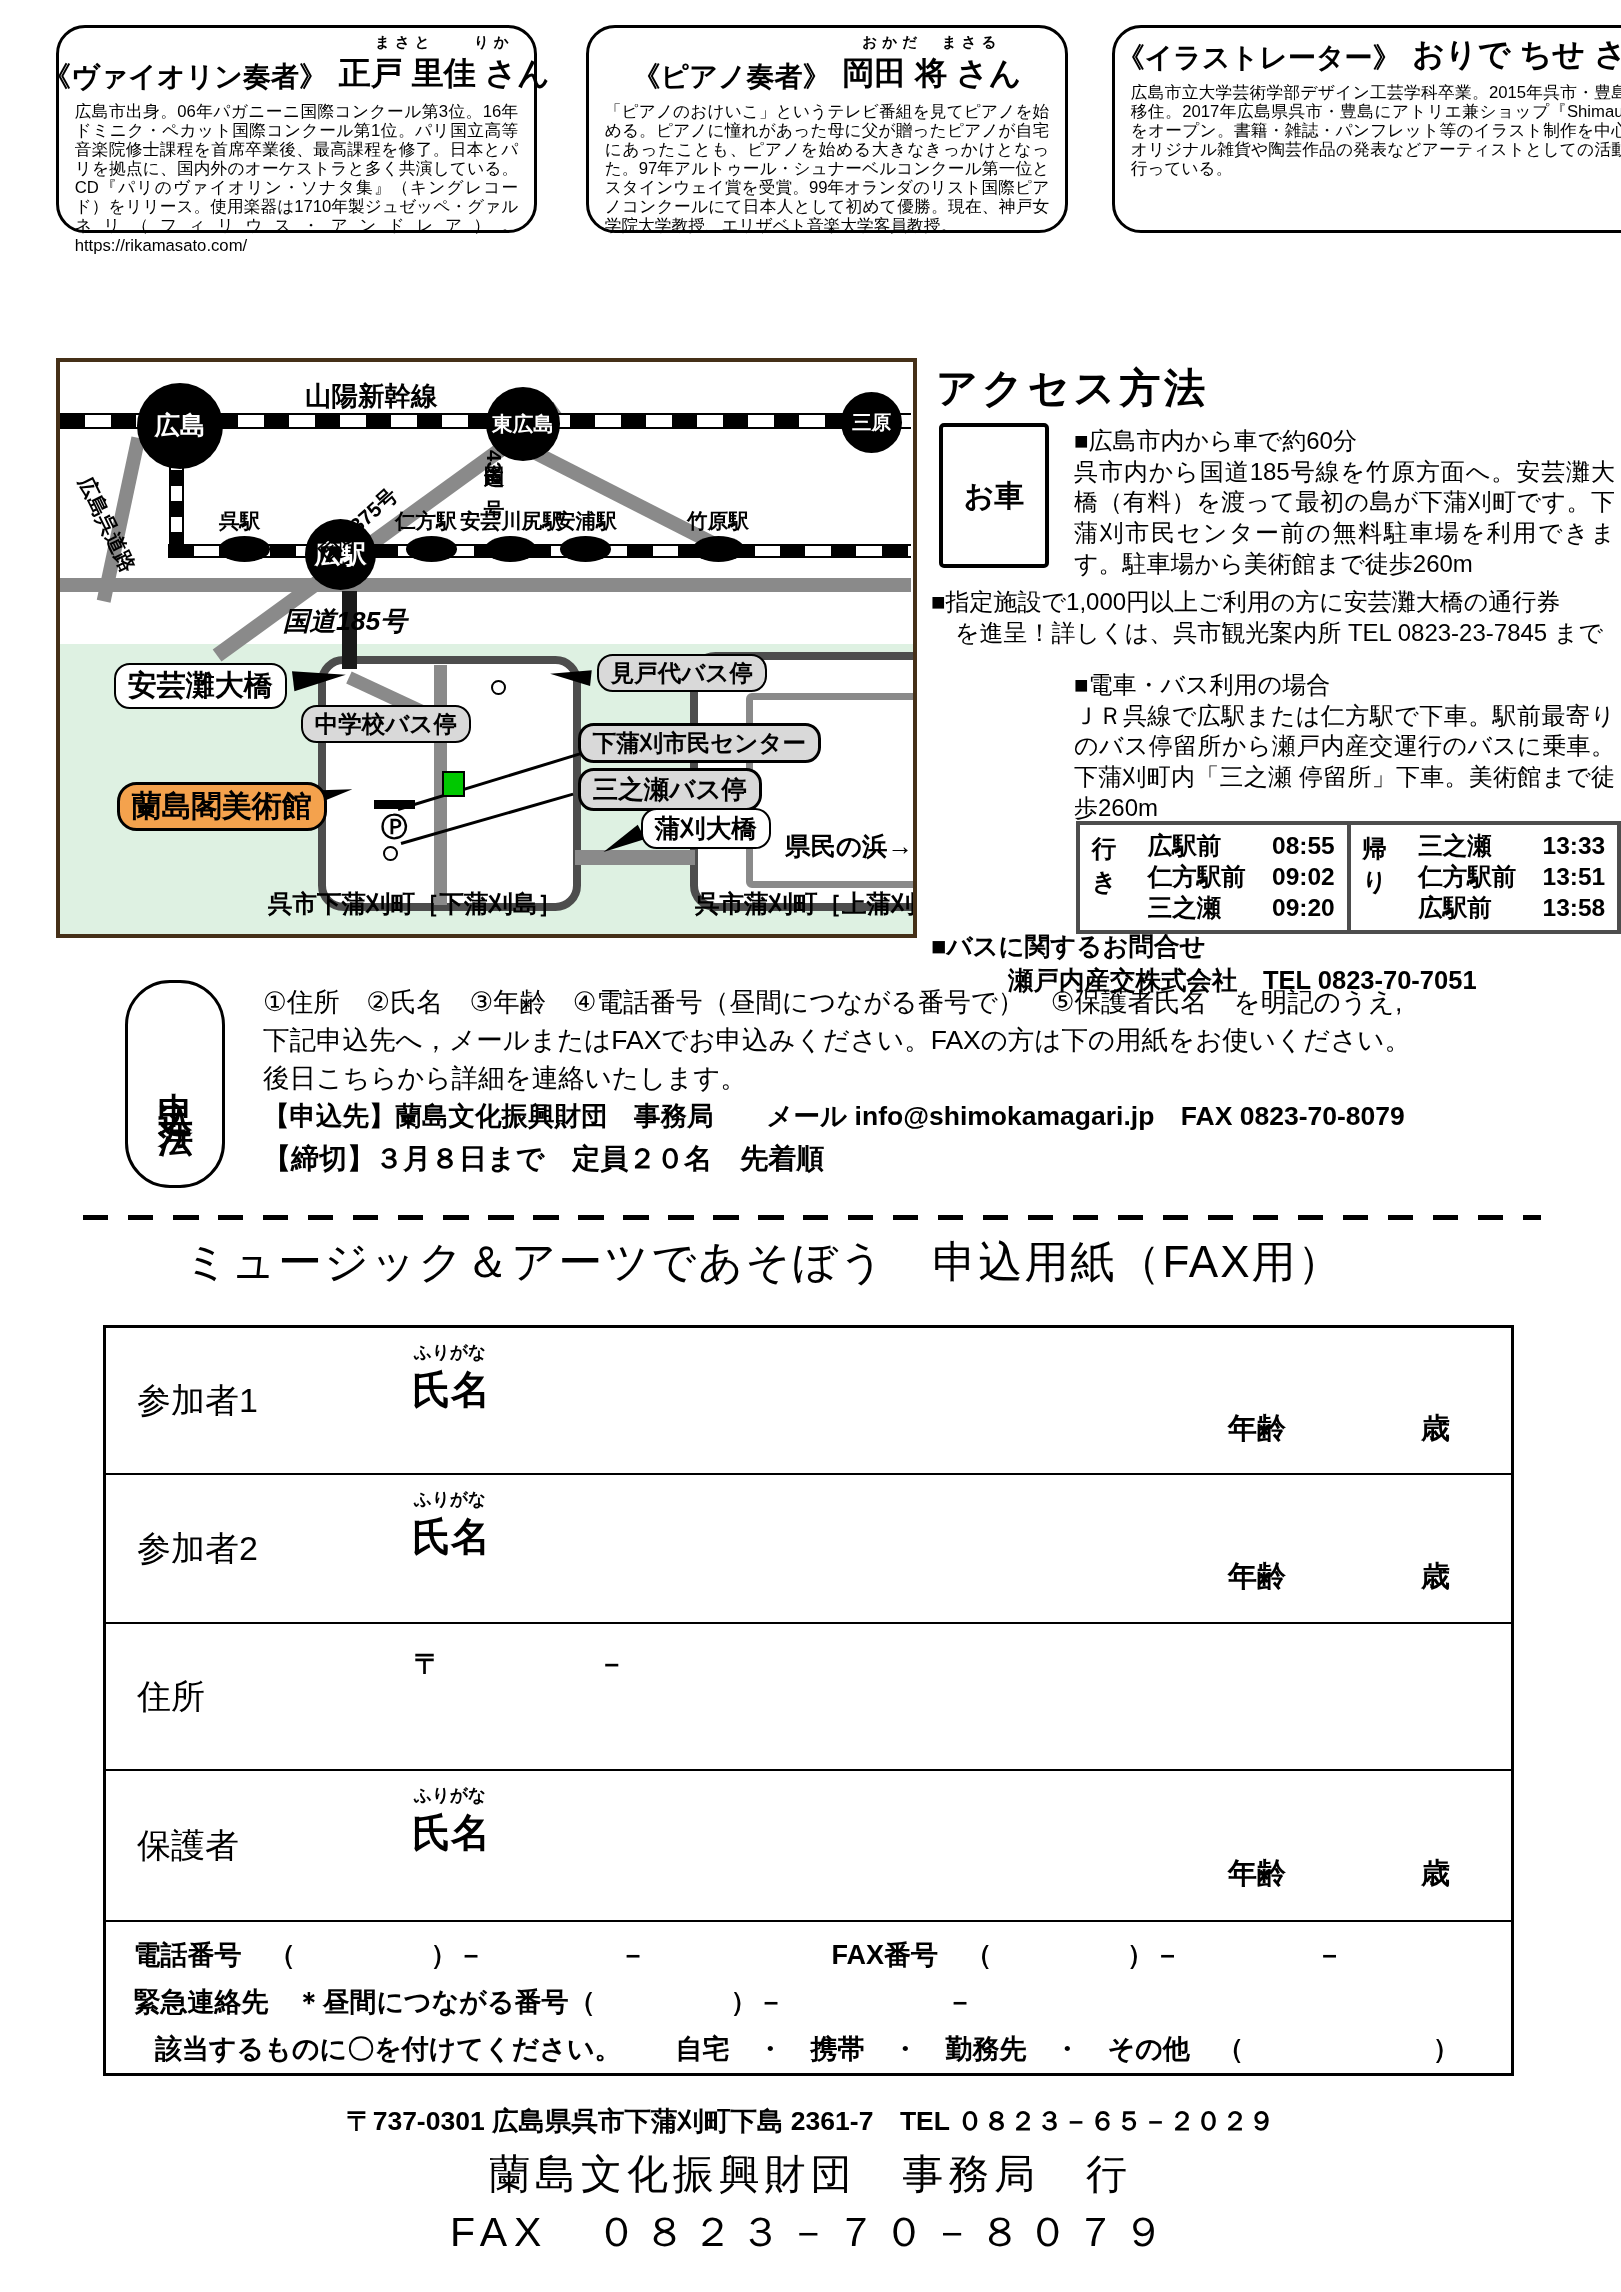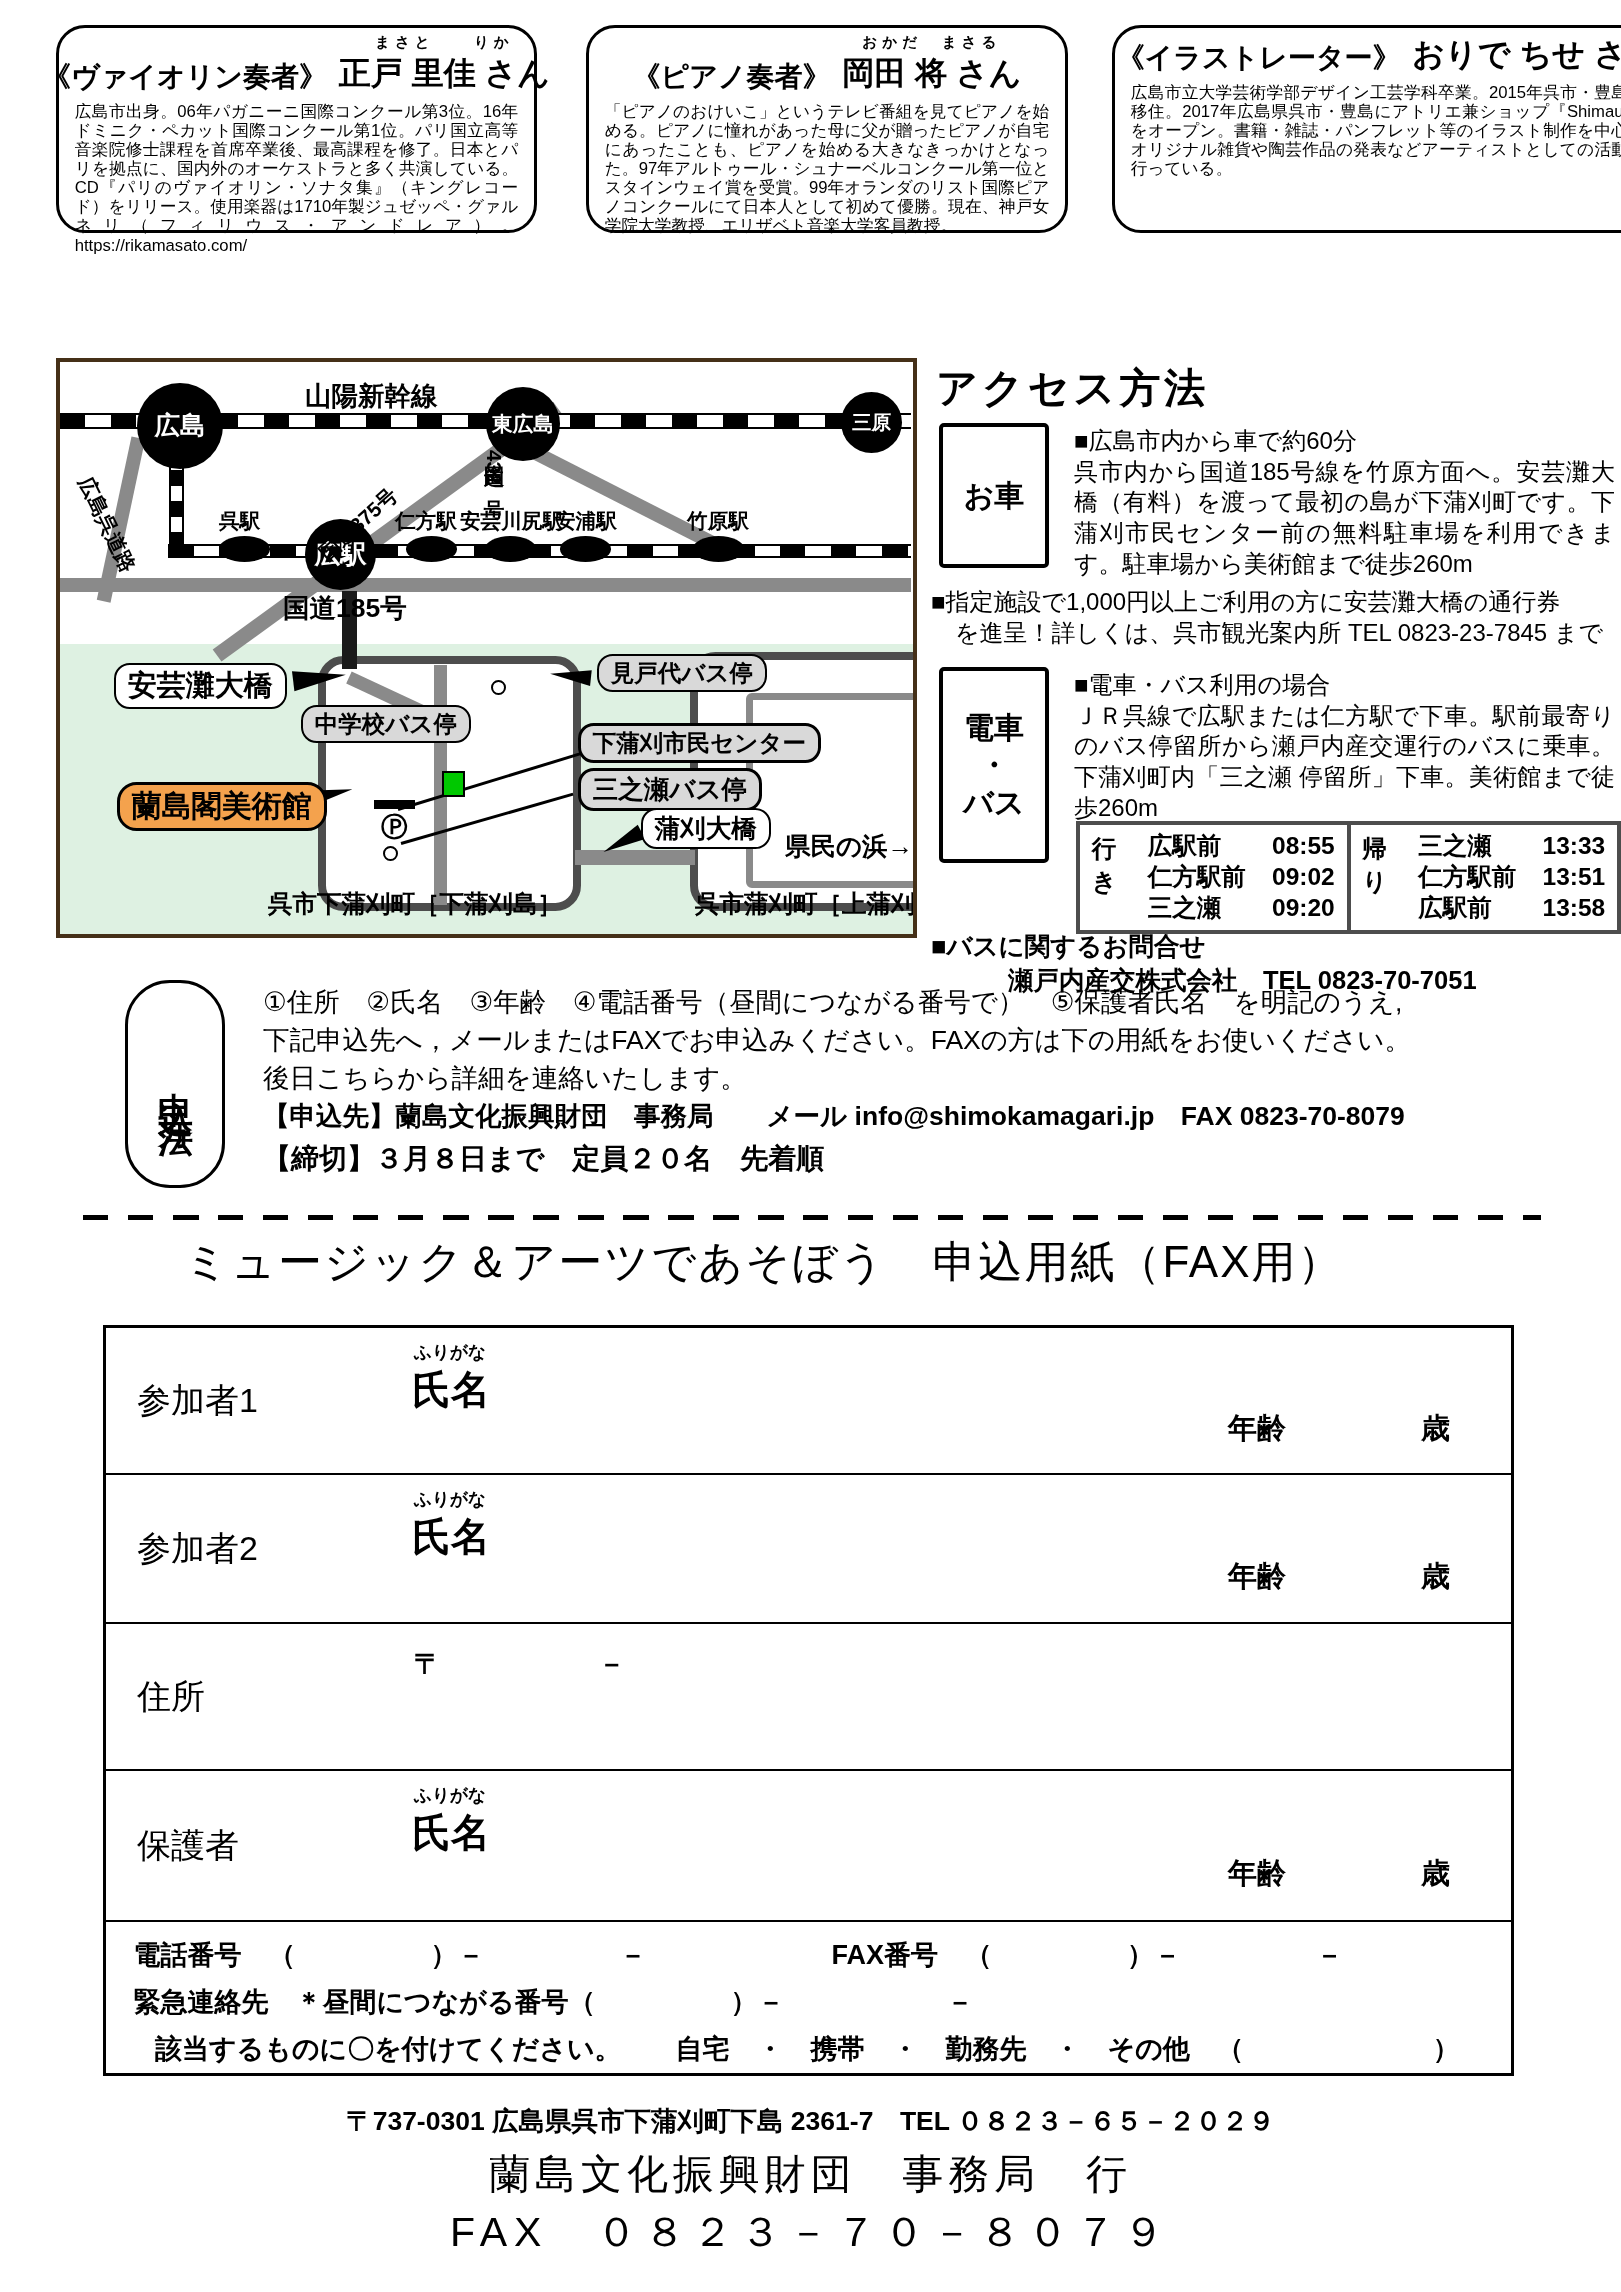--- a/index.html
+++ b/index.html
@@ -119,21 +119,21 @@
     <div class="road" style="left:464px;top:78px;width:221px;height:13.7px;transform:rotate(27deg);transform-origin:left center;"></div>
     <div class="road" style="left:0;top:216px;width:851px;height:13.7px;"></div>
 
     <div class="rail-h" style="left:0;top:51px;width:851px;"></div>
     <div class="rail-h" style="left:108px;top:182px;width:743px;height:9.8px;"></div>
     <div class="rail-v" style="left:109px;top:102px;height:84px;"></div>
 
     <span class="maplabel" style="left:37px;top:110px;font-size:20.6px;transform:rotate(64deg);transform-origin:left top;">広島呉道路</span>
     <span class="maplabel" style="left:253px;top:184px;font-size:20.6px;transform:rotate(-42deg);transform-origin:left top;">国道375号</span>
     <span class="maplabel" style="left:420px;top:88px;font-size:20.6px;writing-mode:vertical-rl;">国道432号</span>
-    <span class="maplabel" style="left:223px;top:228px;font-size:26.5px;">国道185号</span>
+    <span class="maplabel" style="left:223px;top:241px;font-size:26.5px;font-style:italic;">国道185号</span>
     <span class="maplabel" style="left:245px;top:15.7px;font-size:26.5px;">山陽新幹線</span>
 
     <div class="st-big" style="left:77px;top:20.6px;width:86px;height:86px;font-size:25.5px;">広島</div>
     <div class="st-big" style="left:426px;top:24.5px;width:74px;height:74px;font-size:20.6px;">東広島</div>
     <div class="st-big" style="left:781px;top:30px;width:61px;height:61px;font-size:19.6px;">三原</div>
     <div class="st-big" style="left:245px;top:157px;width:71px;height:71px;font-size:26px;">広駅</div>
 
     <div class="st-dot" style="left:159px;top:174px;"></div>
     <span class="st-label" style="left:159px;top:145px;">呉駅</span>
     <div class="st-dot" style="left:346px;top:174px;"></div>
@@ -187,25 +187,20 @@
   <div class="acc-box" style="left:939px;top:423px;width:110px;height:145px;">
     <span>お車</span>
   </div>
   <div class="acc-text" style="left:1074px;top:426px;">
     <div>■広島市内から車で約60分</div>
     <div>呉市内から国道185号線を竹原方面へ。安芸灘大橋（有料）を渡って最初の島が下蒲刈町です。下蒲刈市民センター前の無料駐車場を利用できます。駐車場から美術館まで徒歩260m</div>
   </div>
   <div class="acc-note" style="left:931px;top:586px;">■指定施設で1,000円以上ご利用の方に安芸灘大橋の通行券
 　を進呈！詳しくは、呉市観光案内所 TEL 0823-23-7845 まで</div>
 
-  <div class="acc-box" style="left:939px;top:667px;width:110px;height:196px;">
-    <span>電車</span>
-    <span>・</span>
-    <span>バス</span>
-  </div>
   <div class="acc-text" style="left:1074px;top:670px;">
     <div>■電車・バス利用の場合</div>
     <div>ＪＲ呉線で広駅または仁方駅で下車。駅前最寄りのバス停留所から瀬戸内産交運行のバスに乗車。下蒲刈町内「三之瀬 停留所」下車。美術館まで徒歩260m</div>
   </div>
 
   <div class="tt" style="left:1076px;top:821px;">
     <div class="tt-half first">
       <span class="tt-dir">行き</span>
       <div class="tt-rows">
         <div class="tt-row">

